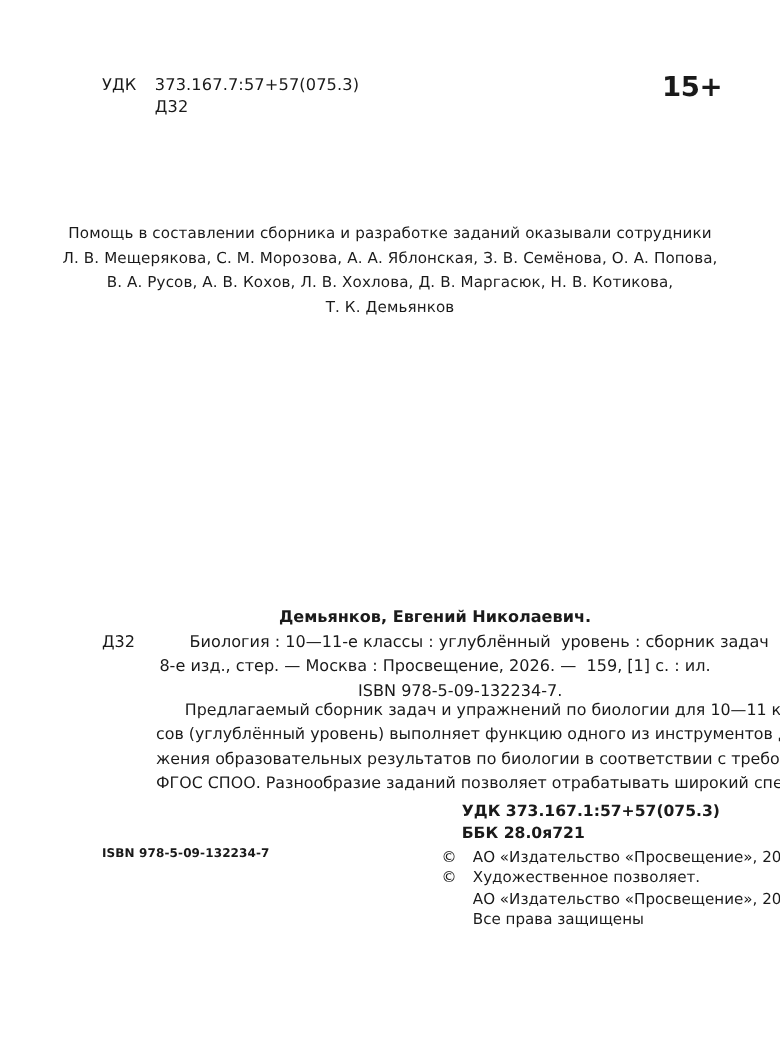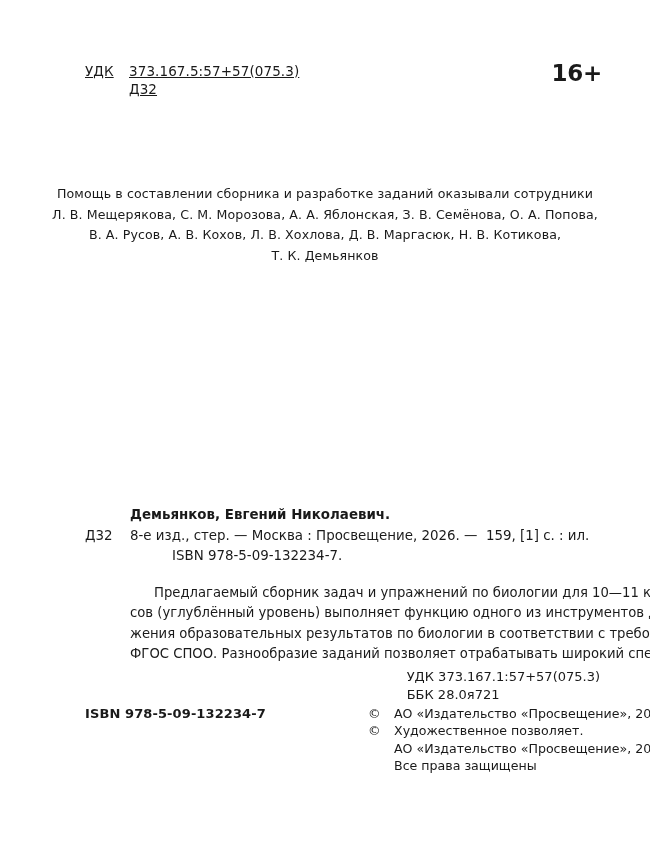--- a/index.html
+++ b/index.html
@@ -23,21 +23,20 @@
   }
 
   
   .classification {
     position: absolute;
     left: 85px;
     top: 62px;
     font-size: 13.5px;
     line-height: 18px;
     letter-spacing: 0.1px;
-    text-decoration: underline;
   }
   .cls-row {
     display: flex;
   }
   .cls-label {
     width: 44px;
     flex: 0 0 44px;
   }
   .cls-value {
     white-space: pre;
@@ -68,20 +67,21 @@
   }
 
   
   .biblio {
     position: absolute;
     left: 85px;
     top: 505px;
     width: 510px;
     font-size: 13.4px;
     line-height: 20.5px;
+    text-align: center;
   }
   .biblio-author {
     font-weight: bold;
     margin-left: 45px;
   }
   .biblio-body {
     position: relative;
   }
   .shelf-mark {
     position: absolute;
@@ -116,31 +116,31 @@
   .ann-first {
     text-indent: 24px;
   }
 
   
   .classification-bottom {
     position: absolute;
     right: 50px;
     top: 668px;
     font-size: 13px;
-    font-weight: normal;
+    font-weight: bold;
     line-height: 17.5px;
     text-align: left;
   }
 
   
   .isbn-bottom {
     position: absolute;
     left: 85px;
     top: 706px;
-    font-size: 13px;
+    font-size: 10px;
     font-weight: bold;
     letter-spacing: 0.1px;
     text-align: center;
   }
 
   
   .copyright {
     position: absolute;
     left: 368px;
     top: 705px;
@@ -164,39 +164,40 @@
   }
 </style>
 </head>
 <body>
 
 <div class="page">
 
   <div class="classification">
     <div class="cls-row">
       <span class="cls-label">УДК</span>
-      <span class="cls-value">373.167.5:57+57(075.3)</span>
+      <span class="cls-value">373.167.7:57+57(075.3)</span>
     </div>
     <div class="cls-shelf">Д32</div>
   </div>
 
-  <div class="age-rating">16+</div>
+  <div class="age-rating">15+</div>
 
   <div class="contributors">
     <div>Помощь в составлении сборника и разработке заданий оказывали сотрудники</div>
     <div>Л. В. Мещерякова, С. М. Морозова, А. А. Яблонская, З. В. Семёнова, О. А. Попова,</div>
     <div>В. А. Русов, А. В. Кохов, Л. В. Хохлова, Д. В. Маргасюк, Н. В. Котикова,</div>
     <div>Т. К. Демьянков</div>
   </div>
 
   <div class="biblio">
     <div class="biblio-author">Демьянков, Евгений Николаевич.</div>
     <div class="biblio-body">
       <span class="shelf-mark">Д32</span>
       <div class="biblio-lines">
+        <div class="ln biblio-line-1">Биология : 10—11-е классы : углублённый  уровень : сборник задач</div>
         <div class="ln">8-е изд., стер. — Москва : Просвещение, 2026. —  159, [1] с. : ил.</div>
         <div class="ln biblio-isbn">ISBN 978-5-09-132234-7.</div>
       </div>
     </div>
   </div>
 
   <div class="annotation">
     <div class="ln ann-first">Предлагаемый сборник задач и упражнений по биологии для 10—11 клас-</div>
     <div class="ln">сов (углублённый уровень) выполняет функцию одного из инструментов дости-</div>
     <div class="ln">жения образовательных результатов по биологии в соответствии с требованиями</div>

